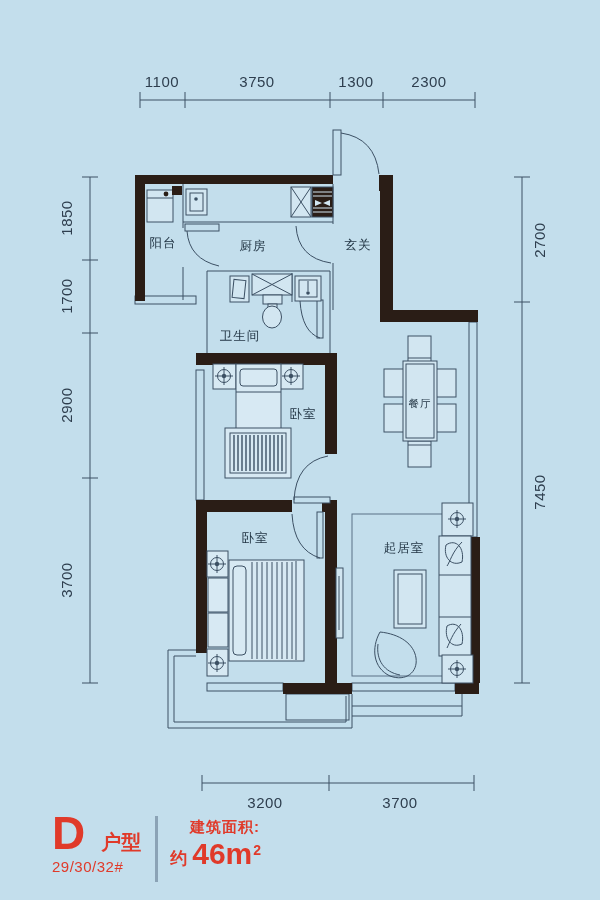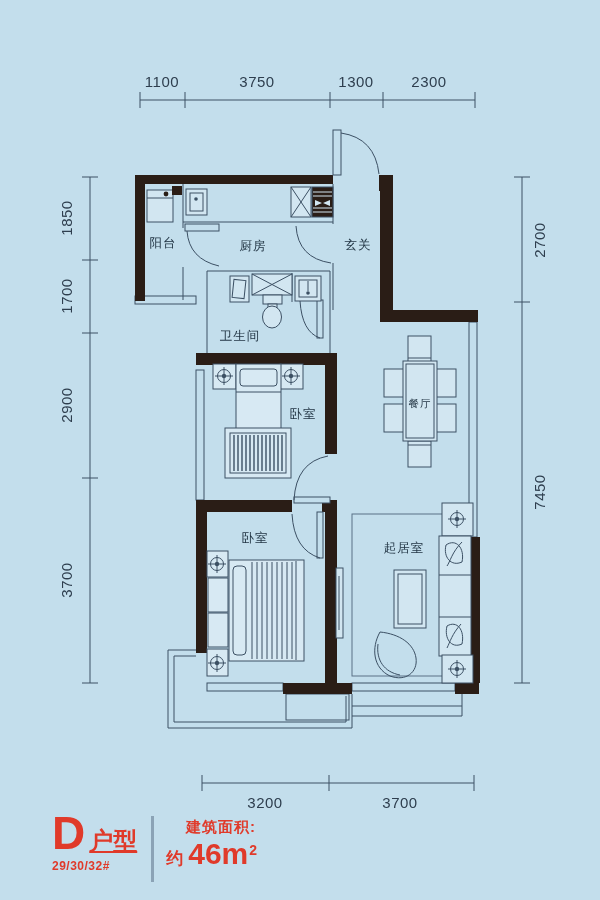--- a/index.html
+++ b/index.html
@@ -12,22 +12,22 @@
   .dim-text{fill:#2e3e4e;font-size:15px;letter-spacing:.5px;}
   .room-label{fill:#1e3140;font-size:12.5px;letter-spacing:1px;}
   .room-label-sm{fill:#1e3140;font-size:10.5px;letter-spacing:1px;}
   .title-block{
     position:absolute;left:52px;top:812px;height:72px;
     display:flex;align-items:stretch;color:#e03a2a;
   }
   .tb-left{display:flex;flex-direction:column;justify-content:flex-start;}
   .tb-line1{display:flex;align-items:baseline;}
   .tb-d{font-size:46px;font-weight:bold;line-height:.95;}
-  .tb-hx{font-size:24px;font-weight:bold;margin-left:4px;text-decoration:underline;}
-  .tb-line2{font-size:12px;font-weight:bold;margin-top:2px;letter-spacing:.5px;}
+  .tb-hx{font-size:20px;font-weight:bold;margin-left:16px;}
+  .tb-line2{font-size:15px;font-weight:normal;margin-top:2px;letter-spacing:.5px;}
   .tb-divider{width:3px;background:#8ba3b6;margin:4px 12px 2px 14px;}
   .tb-right{display:flex;flex-direction:column;justify-content:flex-start;padding-top:6px;align-items:flex-end;}
   .tb-caption{font-size:15px;font-weight:bold;letter-spacing:1px;}
   .tb-area{display:flex;align-items:baseline;margin-top:2px;}
   .tb-approx{font-size:17px;font-weight:bold;margin-right:5px;}
   .tb-num{font-size:30px;font-weight:bold;line-height:1;}
   .tb-unit{font-size:30px;font-weight:bold;line-height:1;}
   .tb-sup{font-size:14px;font-weight:bold;position:relative;top:-9px;left:1px;}
 </style>
 </head>

